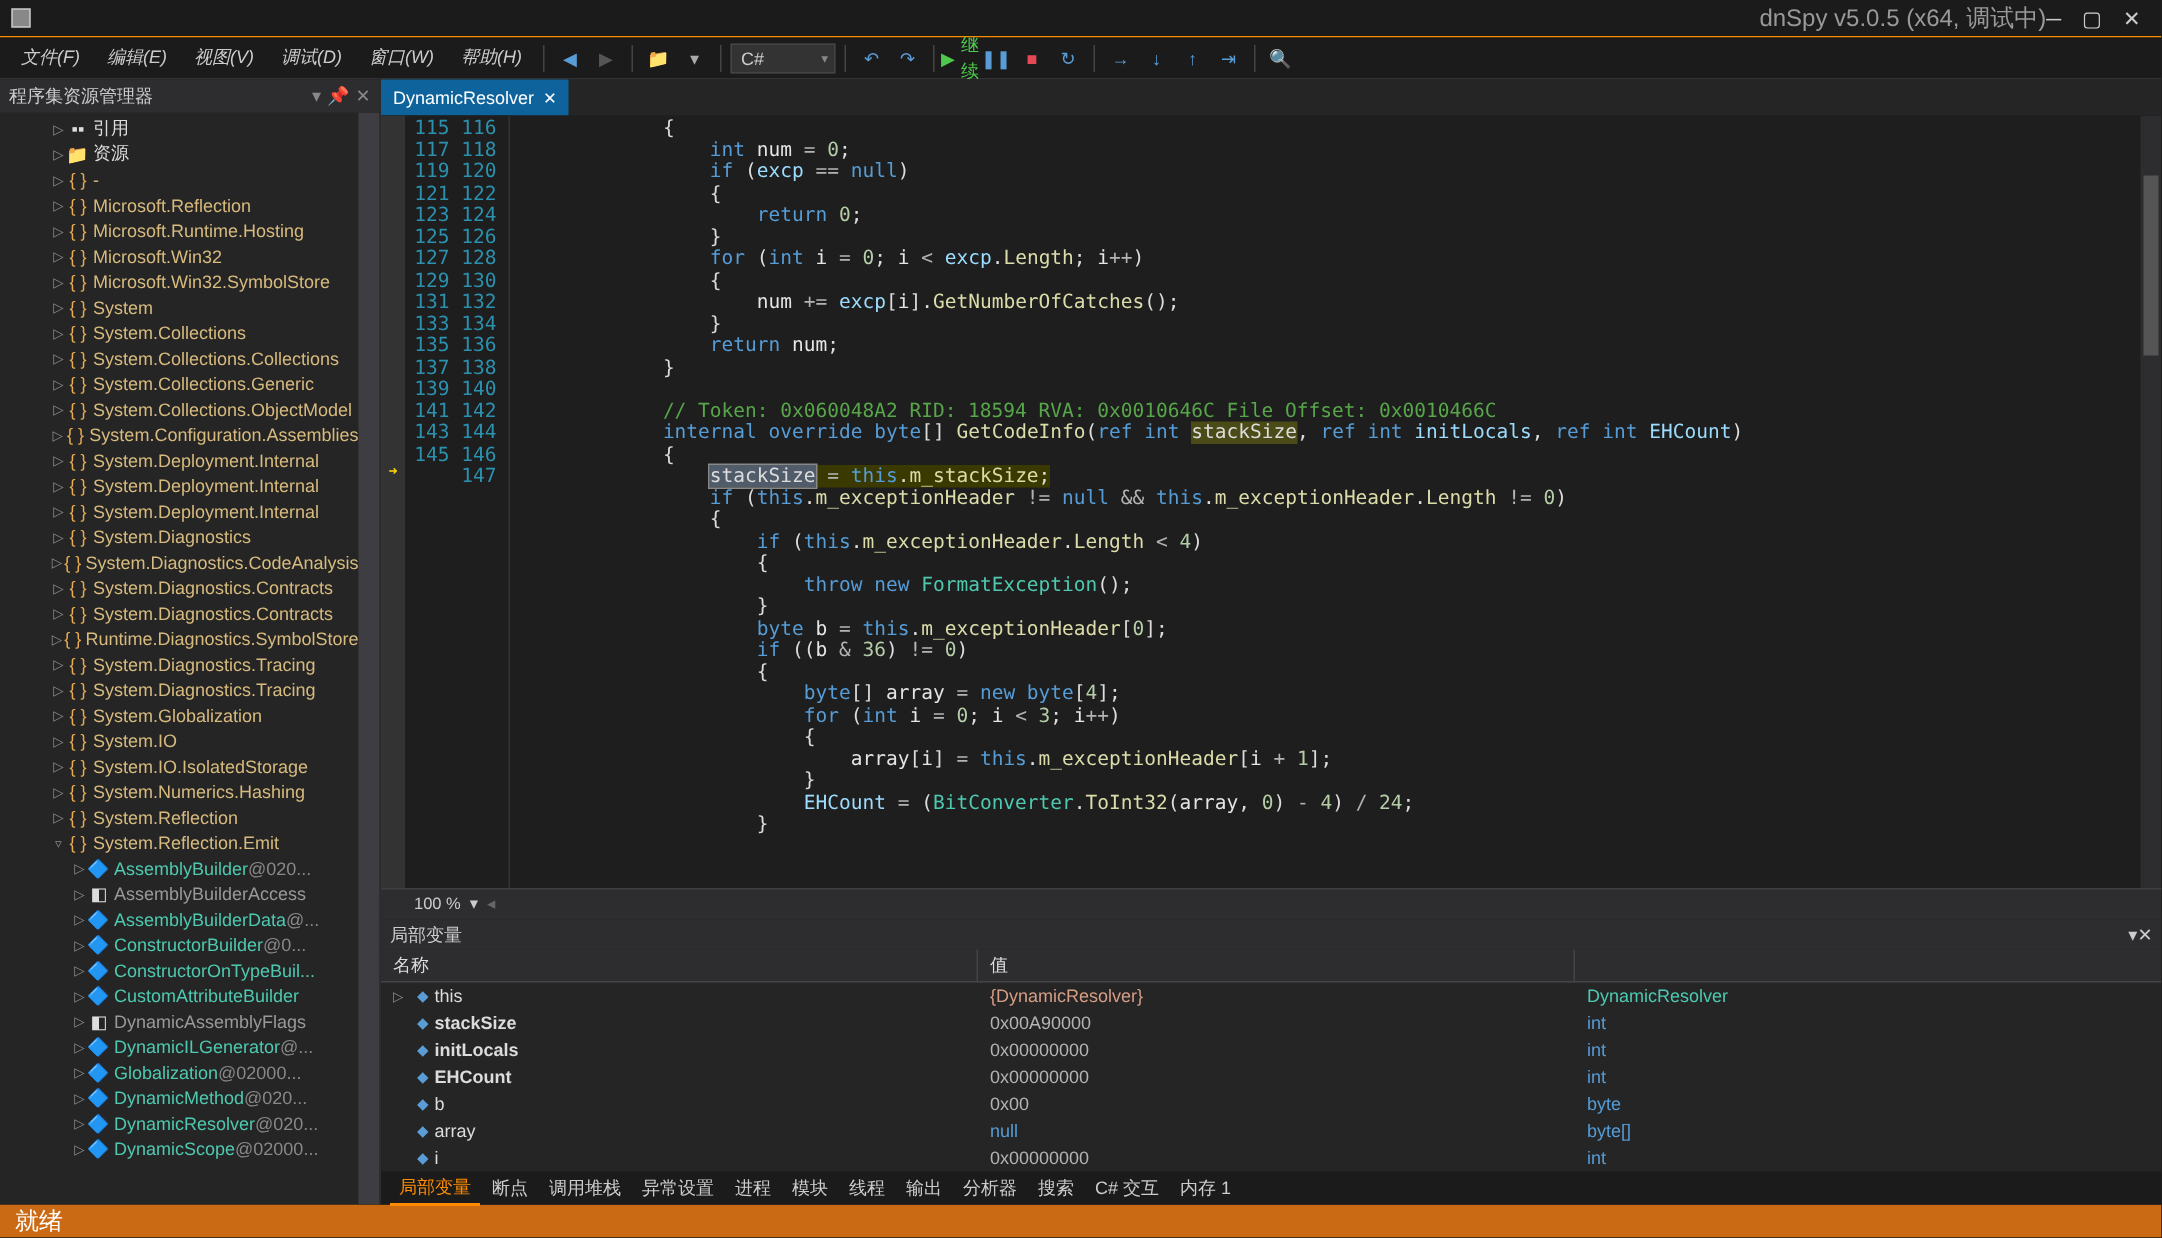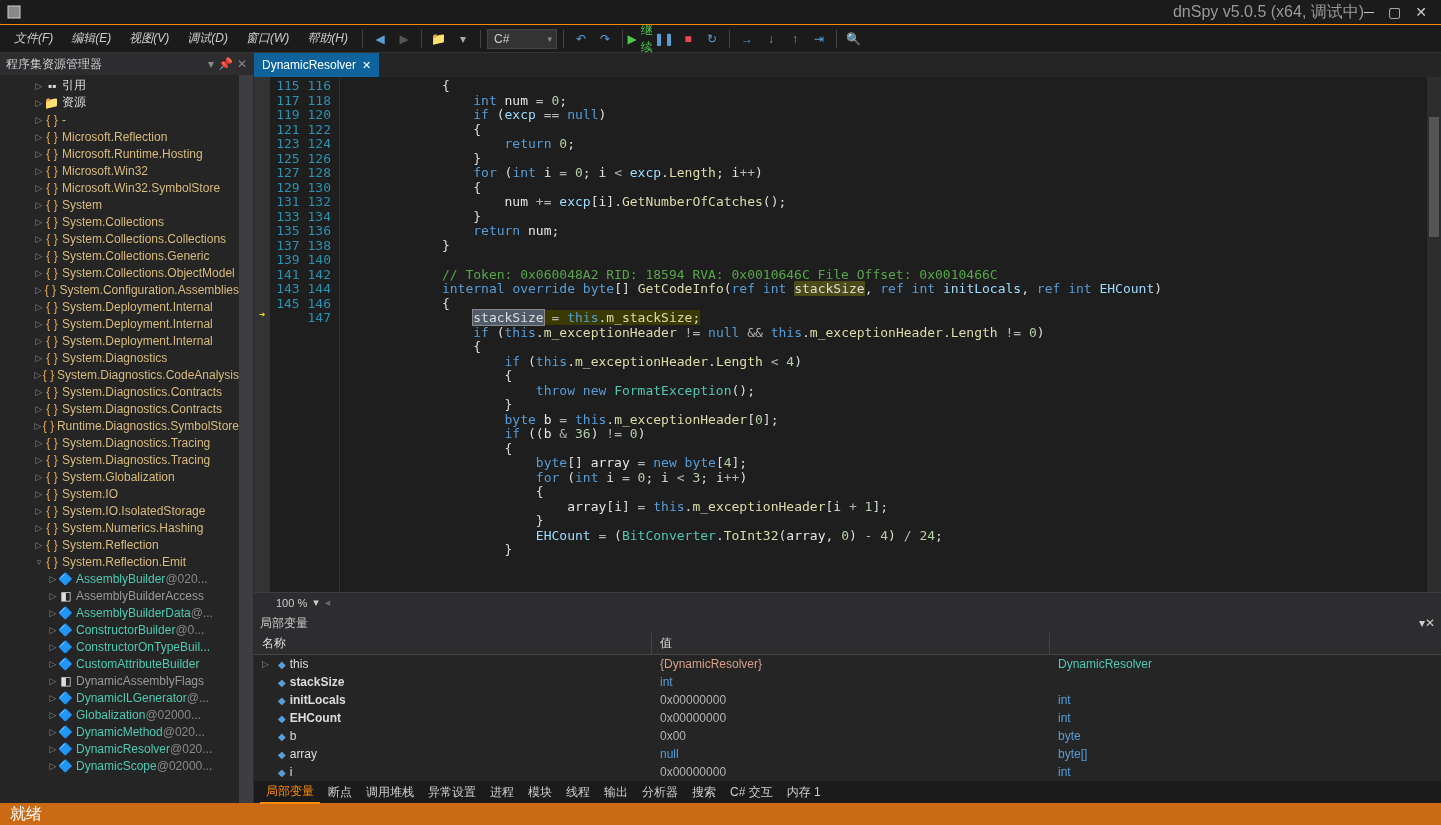--- a/index.html
+++ b/index.html
@@ -529,20 +529,21 @@
               </div>
               <div class="col-v v-red">{DynamicResolver}</div>
               <div class="col-t t-teal">DynamicResolver</div>
             </div>
             <div class="lg-row">
               <div class="col-n">
                 <span class="lv-ic"></span>
                 <span class="fld-ic">◆</span>
                 <span style="font-weight:bold">stackSize</span>
               </div>
+              <div class="col-v v-gray">0x00A90000</div>
               <div class="col-t t-blue">int</div>
             </div>
             <div class="lg-row">
               <div class="col-n">
                 <span class="lv-ic"></span>
                 <span class="fld-ic">◆</span>
                 <span style="font-weight:bold">initLocals</span>
               </div>
               <div class="col-v v-gray">0x00000000</div>
               <div class="col-t t-blue">int</div>

